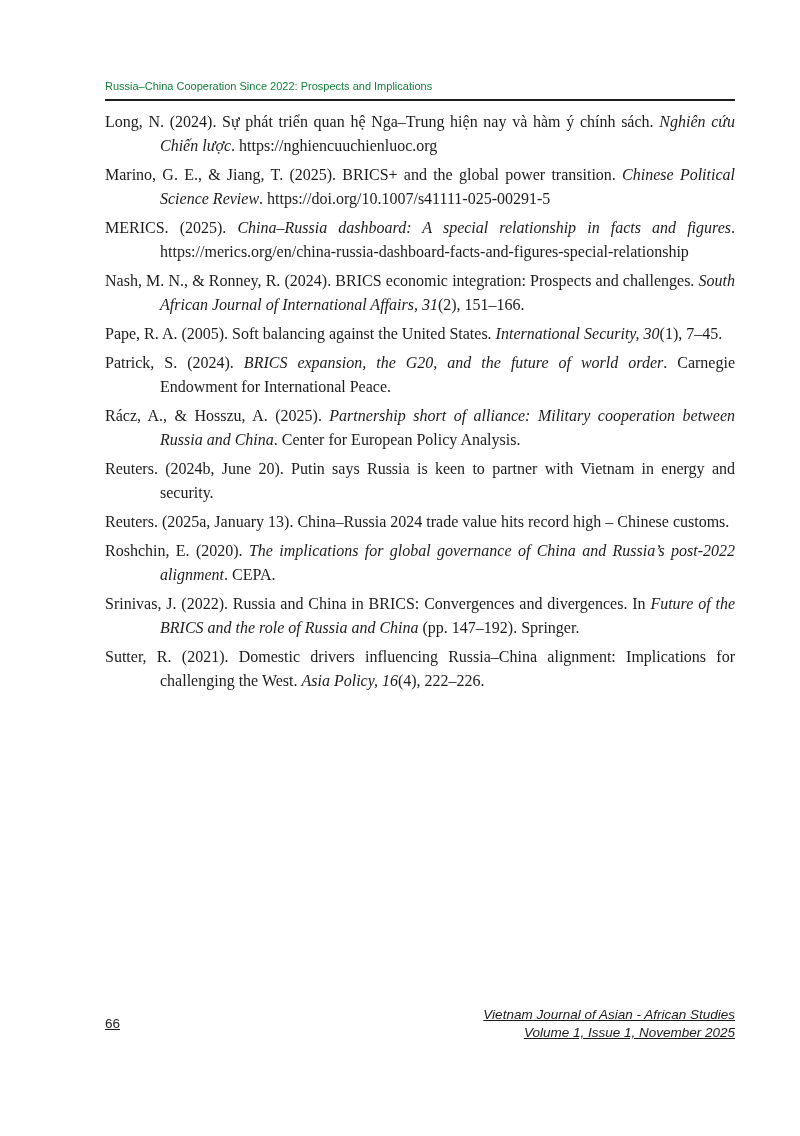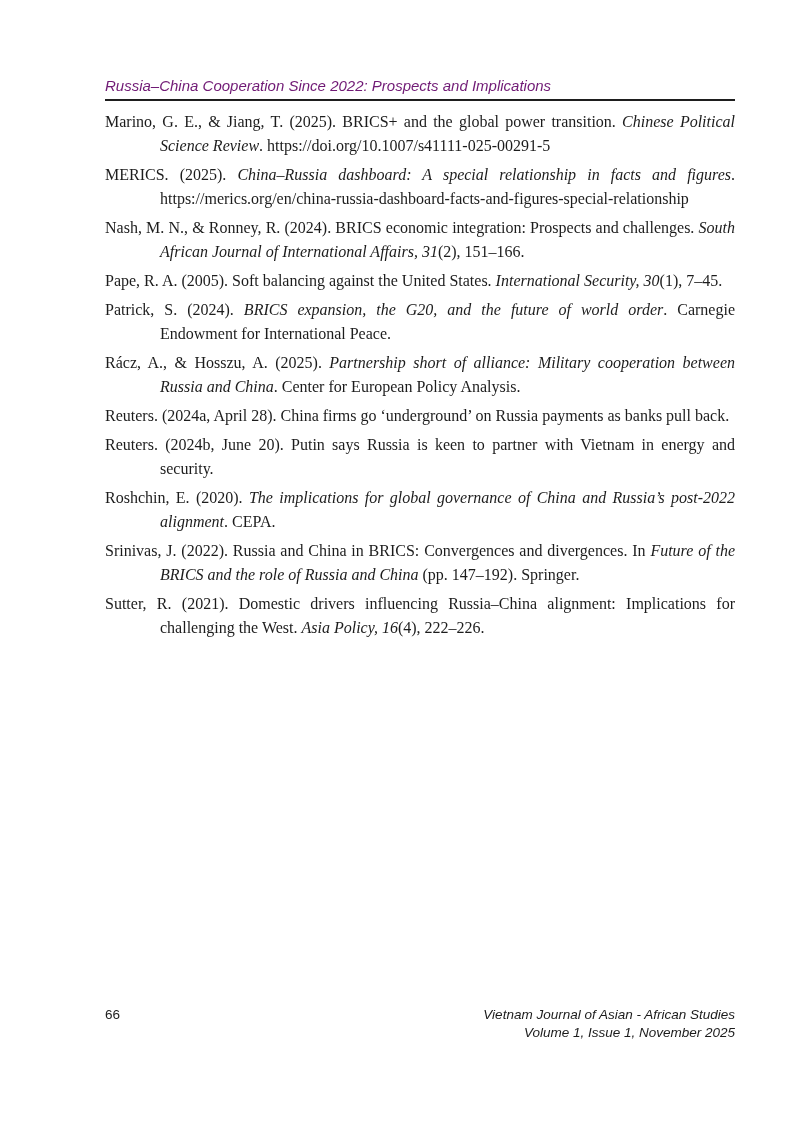--- a/index.html
+++ b/index.html
@@ -19,24 +19,23 @@
   .running-header {
     position: absolute;
     left: 105px;
     right: 65px;
     top: 78px;
     border-bottom: 2px solid #1e1e1e;
     padding-bottom: 5px;
   }
   .running-title {
     font-family: "Liberation Sans", sans-serif;
-    font-style: italic;
-    font-size: 15px;
+    font-size: 11px;
     line-height: 16px;
-    color: #701a75;
+    color: #15803d;
   }
   .references {
     position: absolute;
     left: 105px;
     right: 65px;
     top: 110px;
   }
   .references p.ref-entry {
     margin: 0 0 5px 0;
     font-size: 16px;
@@ -49,24 +48,25 @@
   .references p.ref-entry i {
     font-style: italic;
   }
   .page-footer {
     position: absolute;
     left: 105px;
     right: 65px;
     top: 1006px;
     display: flex;
     justify-content: space-between;
-    align-items: flex-start;
+    align-items: center;
     font-family: "Liberation Sans", sans-serif;
     font-size: 13.5px;
     color: #1c1c1c;
+    text-decoration: underline;
   }
   .page-number {
     font-style: normal;
     line-height: 18px;
   }
   .journal-info {
     font-style: italic;
     text-align: right;
     line-height: 18px;
   }
@@ -74,28 +74,29 @@
 </head>
 <body>
 
 <div class="page">
 
   <div class="running-header">
     <div class="running-title">Russia–China Cooperation Since 2022: Prospects and Implications</div>
   </div>
 
   <div class="references" id="reference-list">
+      <p class="ref-entry"><span>Long, N. (2024). Sự phát triển quan hệ Nga–Trung hiện nay và hàm ý chính sách. </span><i>Nghiên cứu Chiến lược</i><span>. https://nghiencuuchienluoc.org</span></p>
       <p class="ref-entry"><span>Marino, G. E., &amp; Jiang, T. (2025). BRICS+ and the global power transition. </span><i>Chinese Political Science Review</i><span>. https://doi.org/10.1007/s41111-025-00291-5</span></p>
       <p class="ref-entry"><span>MERICS. (2025). </span><i>China–Russia dashboard: A special relationship in facts and figures</i><span>. https://merics.org/en/china-russia-dashboard-facts-and-figures-special-relationship</span></p>
       <p class="ref-entry"><span>Nash, M. N., &amp; Ronney, R. (2024). BRICS economic integration: Prospects and challenges. </span><i>South African Journal of International Affairs, 31</i><span>(2), 151–166.</span></p>
       <p class="ref-entry"><span>Pape, R. A. (2005). Soft balancing against the United States. </span><i>International Security, 30</i><span>(1), 7–45.</span></p>
       <p class="ref-entry"><span>Patrick, S. (2024). </span><i>BRICS expansion, the G20, and the future of world order</i><span>. Carnegie Endowment for International Peace.</span></p>
       <p class="ref-entry"><span>Rácz, A., &amp; Hosszu, A. (2025). </span><i>Partnership short of alliance: Military cooperation between Russia and China</i><span>. Center for European Policy Analysis.</span></p>
-      <p class="ref-entry"><span>Reuters. (2024a, April 28). China firms go ‘underground’ on Russia payments as banks pull back.</span></p>
       <p class="ref-entry"><span>Reuters. (2024b, June 20). Putin says Russia is keen to partner with Vietnam in energy and security.</span></p>
+      <p class="ref-entry"><span>Reuters. (2025a, January 13). China–Russia 2024 trade value hits record high – Chinese customs.</span></p>
       <p class="ref-entry"><span>Roshchin, E. (2020). </span><i>The implications for global governance of China and Russia’s post-2022 alignment</i><span>. CEPA.</span></p>
       <p class="ref-entry"><span>Srinivas, J. (2022). Russia and China in BRICS: Convergences and divergences. In </span><i>Future of the BRICS and the role of Russia and China</i><span> (pp. 147–192). Springer.</span></p>
       <p class="ref-entry"><span>Sutter, R. (2021). Domestic drivers influencing Russia–China alignment: Implications for challenging the West. </span><i>Asia Policy, 16</i><span>(4), 222–226.</span></p>
     </div>
 
   <div class="page-footer">
     <div class="page-number">66</div>
     <div class="journal-info">
       <div>Vietnam Journal of Asian - African Studies</div>
       <div>Volume 1, Issue 1, November 2025</div>

